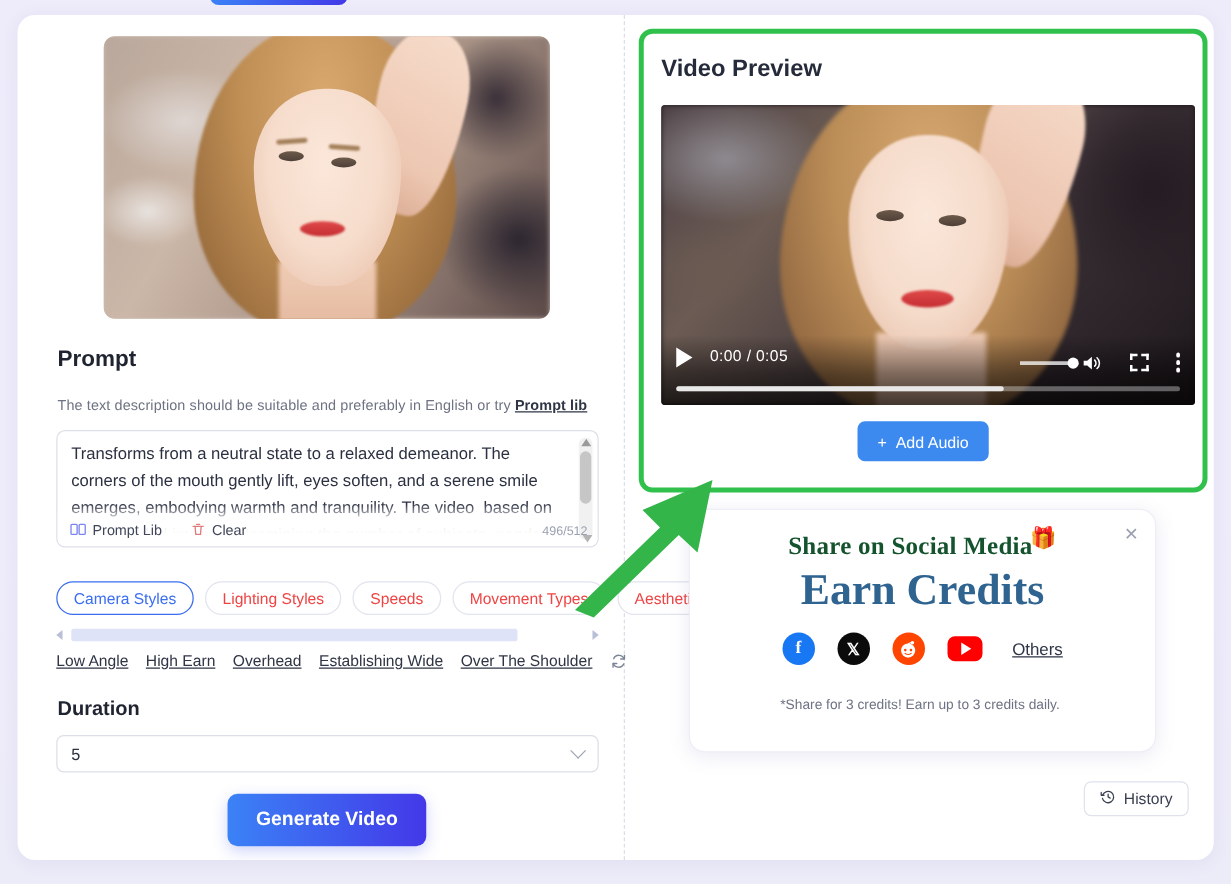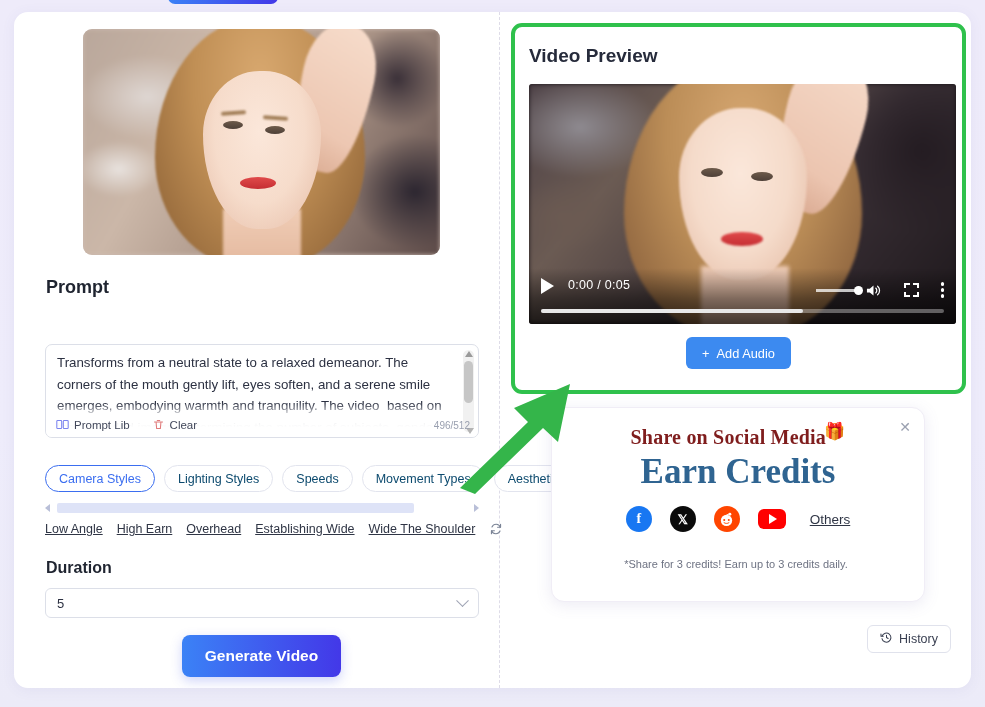--- a/index.html
+++ b/index.html
@@ -161,21 +161,21 @@
   .ta-counter {
     margin-left: auto; font-size: 10px; color: #9aa0b0;
   }
   .ico-book, .ico-clear { display: inline-block; }
 
   
   .pills { position: absolute; left: 31px; top: 453px; display: flex; gap: 9px; }
   .pill {
     height: 27px; padding: 0 13px; border-radius: 14px;
     border: 1px solid #e2e4ee; background: #fff;
-    font-size: 12.5px; color: #0c4a6e;
+    font-size: 12.5px; color: #ef4444;
     display: flex; align-items: center; cursor: pointer; white-space: nowrap;
   }
   .pill.active { border-color: #3b6ef0; color: #3b6ef0; }
 
   .hscroll {
     position: absolute; left: 31px; top: 489px; width: 434px; height: 13px;
     display: flex; align-items: center;
   }
   .hs-arrow-l {
     width: 0; height: 0; border-top: 4px solid transparent;
@@ -356,21 +356,21 @@
     box-shadow: 0 3px 16px rgba(110,100,170,.13);
   }
   .share-close {
     position: absolute; right: 11px; top: 11px;
     width: 16px; height: 16px; cursor: pointer;
     color: #9aa0b0; font-size: 14px; line-height: 16px; text-align: center;
   }
   .share-l1 {
     position: absolute; left: 0; right: 0; top: 18px; text-align: center;
     font-family: "Liberation Serif", serif;
-    font-size: 20px; font-weight: bold; color: #7f1d1d; letter-spacing: .2px;
+    font-size: 20px; font-weight: bold; color: #14532d; letter-spacing: .2px;
   }
   .gift { font-size: 17px; position: relative; top: -7px; margin-left: -2px; }
   .share-l2 {
     position: absolute; left: 0; right: 0; top: 44px; text-align: center;
     font-family: "Liberation Serif", serif;
     font-size: 35px; font-weight: bold; color: #2f6491;
   }
   .social {
     position: absolute; left: 0; right: 0; top: 98px;
     display: flex; align-items: center; justify-content: center; gap: 18px;
@@ -430,20 +430,23 @@
       <div class="face"></div>
       <div class="browL"></div>
         <div class="browR"></div>
       <div class="eyeL"></div>
         <div class="eyeR"></div>
       <div class="lips"></div>
     </div>
 
     <div class="section-title prompt-title">Prompt</div>
 
+    <div class="helper">
+      <span>The text description should be suitable and preferably in English or try </span><span class="lnk">Prompt lib</span>
+    </div>
 
     <div class="ta-wrap">
       <div class="ta-text">Transforms from a neutral state to a relaxed demeanor. The corners of the mouth gently lift, eyes soften, and a serene smile emerges, embodying warmth and tranquility. The video  based on the uploaded image, determining the number of subjects, gender, ensuring all subjects display identical expression changes. The</div>
       <div class="ta-fade"></div>
       <div class="ta-scroll">
         <div class="ta-arrow-up"></div>
         <div class="ta-thumb"></div>
       </div>
       <div class="ta-arrow-dn"></div>
       <div class="ta-footer">
@@ -482,21 +485,21 @@
         <div class="hs-thumb"></div>
       </div>
       <div class="hs-arrow-r"></div>
     </div>
 
     <div class="sublinks">
       <span class="sublink">Low Angle</span>
       <span class="sublink">High Earn</span>
       <span class="sublink">Overhead</span>
       <span class="sublink">Establishing Wide</span>
-      <span class="sublink">Wide The Shoulder</span>
+      <span class="sublink">Over The Shoulder</span>
       <span class="refresh-ico">
         <svg width="14" height="14" viewBox="0 0 16 16">
           <path d="M13 6A5.2 5.2 0 0 0 3.4 5.6" fill="none" stroke="#7b8496" stroke-width="1.3" stroke-linecap="round"></path>
           <path d="M3 10a5.2 5.2 0 0 0 9.6.4" fill="none" stroke="#7b8496" stroke-width="1.3" stroke-linecap="round"></path>
           <path d="M13.2 2.6V6h-3.4" fill="none" stroke="#7b8496" stroke-width="1.3" stroke-linecap="round" stroke-linejoin="round"></path>
           <path d="M2.8 13.4V10h3.4" fill="none" stroke="#7b8496" stroke-width="1.3" stroke-linecap="round" stroke-linejoin="round"></path>
         </svg>
       </span>
     </div>
 

